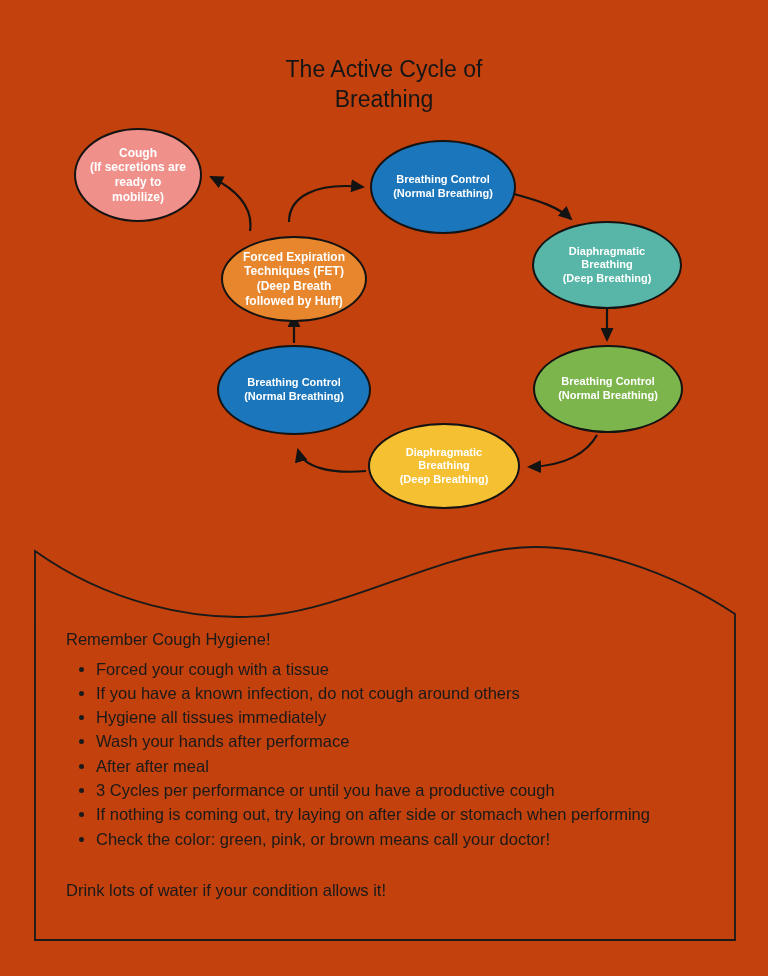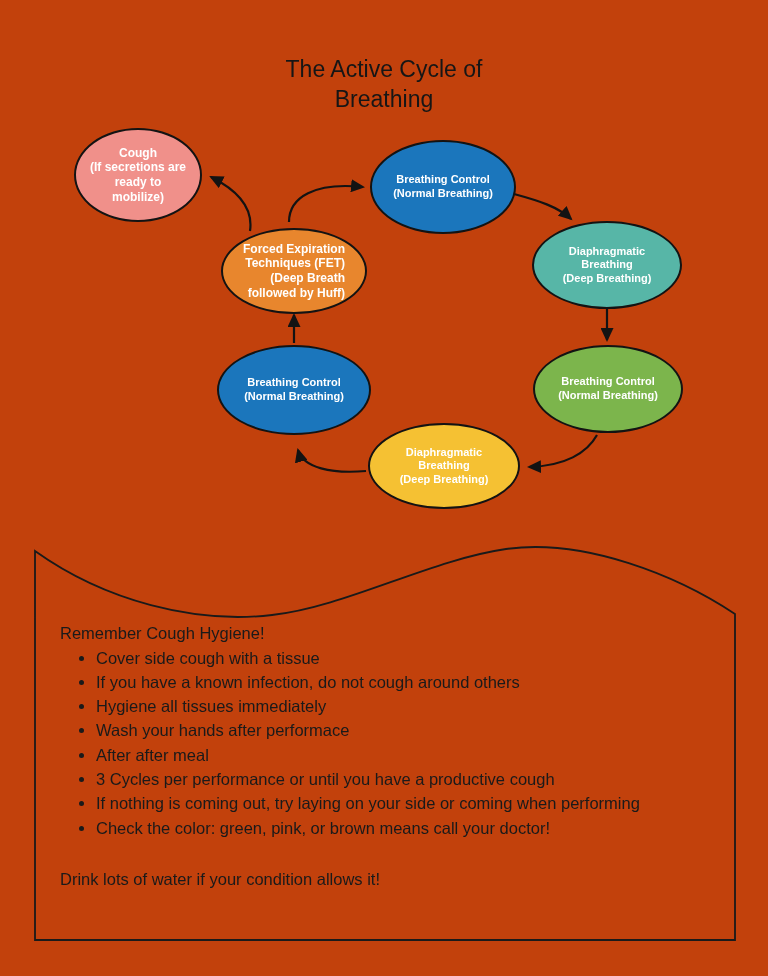--- a/index.html
+++ b/index.html
@@ -18,21 +18,21 @@
     display:flex; align-items:center; justify-content:center; text-align:center;
     color:#ffffff; font-weight:bold; box-sizing:border-box;
   }
   .node .lbl { white-space:pre-line; font-size:11px; line-height:1.24; padding:0 6px; }
   .node.small .lbl { font-size:12px; line-height:1.22; }
   .infobox-svg { position:absolute; left:0; top:0; width:768px; height:976px; pointer-events:none; }
   .boxtext {
     position:absolute; left:60px; top:621px; width:672px;
     font-size:16.5px; line-height:24px; color:#1a1a1a;
   }
-  .boxtext p { margin:0; }
+  .boxtext p { margin:6px; }
   .boxtext ul { margin:1px 0 0 0; padding-left:36px; }
   .boxtext li { margin:0; }
   .gap1 { margin-top:26px !important; }
   .gap2 { margin-top:22px !important; }
   .gap3 { margin-top:27px !important; }
 </style>
 </head>
 <body>
 
 <div class="page">
@@ -84,48 +84,48 @@
     <span class="lbl">Diaphragmatic
 Breathing
 (Deep Breathing)</span>
   </div>
 
   <div class="node" style="left: 217px; top: 345px; width: 154px; height: 90px; background-color: rgb(27, 118, 188);">
     <span class="lbl">Breathing Control
 (Normal Breathing)</span>
   </div>
 
-  <div class="node small" style="left: 221px; top: 228px; width: 146px; height: 86px; background-color: rgb(232, 134, 45); text-align: right;">
+  <div class="node small" style="left: 221px; top: 236px; width: 146px; height: 86px; background-color: rgb(232, 134, 45);">
     <span class="lbl">Forced Expiration
 Techniques (FET)
 (Deep Breath
 followed by Huff)</span>
   </div>
 
   <svg class="infobox-svg" viewBox="0 0 768 976" xmlns="http://www.w3.org/2000/svg">
     <path d="M 35 551
              C 105 601, 195 624, 272 615
              C 345 607, 430 560, 506 549
              C 585 538, 678 576, 735 614
              L 735 940 L 35 940 Z" fill="none" stroke="#1a1a1a" stroke-width="1.8"></path>
   </svg>
 
   <div class="boxtext">
     <p>Remember Cough Hygiene!</p>
     <ul>
-      <li>Cover side cough with a tissue</li>
+      <li>Forced your cough with a tissue</li>
       <li>If you have a known infection, do not cough around others</li>
       <li>Hygiene all tissues immediately</li>
       <li>Wash your hands after performace</li>
     </ul>
 
     <ul>
       <li>After after meal</li>
       <li>3 Cycles per performance or until you have a productive cough</li>
-      <li>If nothing is coming out, try laying on your side or coming when performing</li>
+      <li>If nothing is coming out, try laying on after side or stomach when performing</li>
     </ul>
 
     <ul>
       <li>Check the color: green,  pink, or brown means call your doctor!</li>
     </ul>
 
     <p class="gap3">Drink lots of water if your condition allows it!</p>
   </div>
 
 </div>

